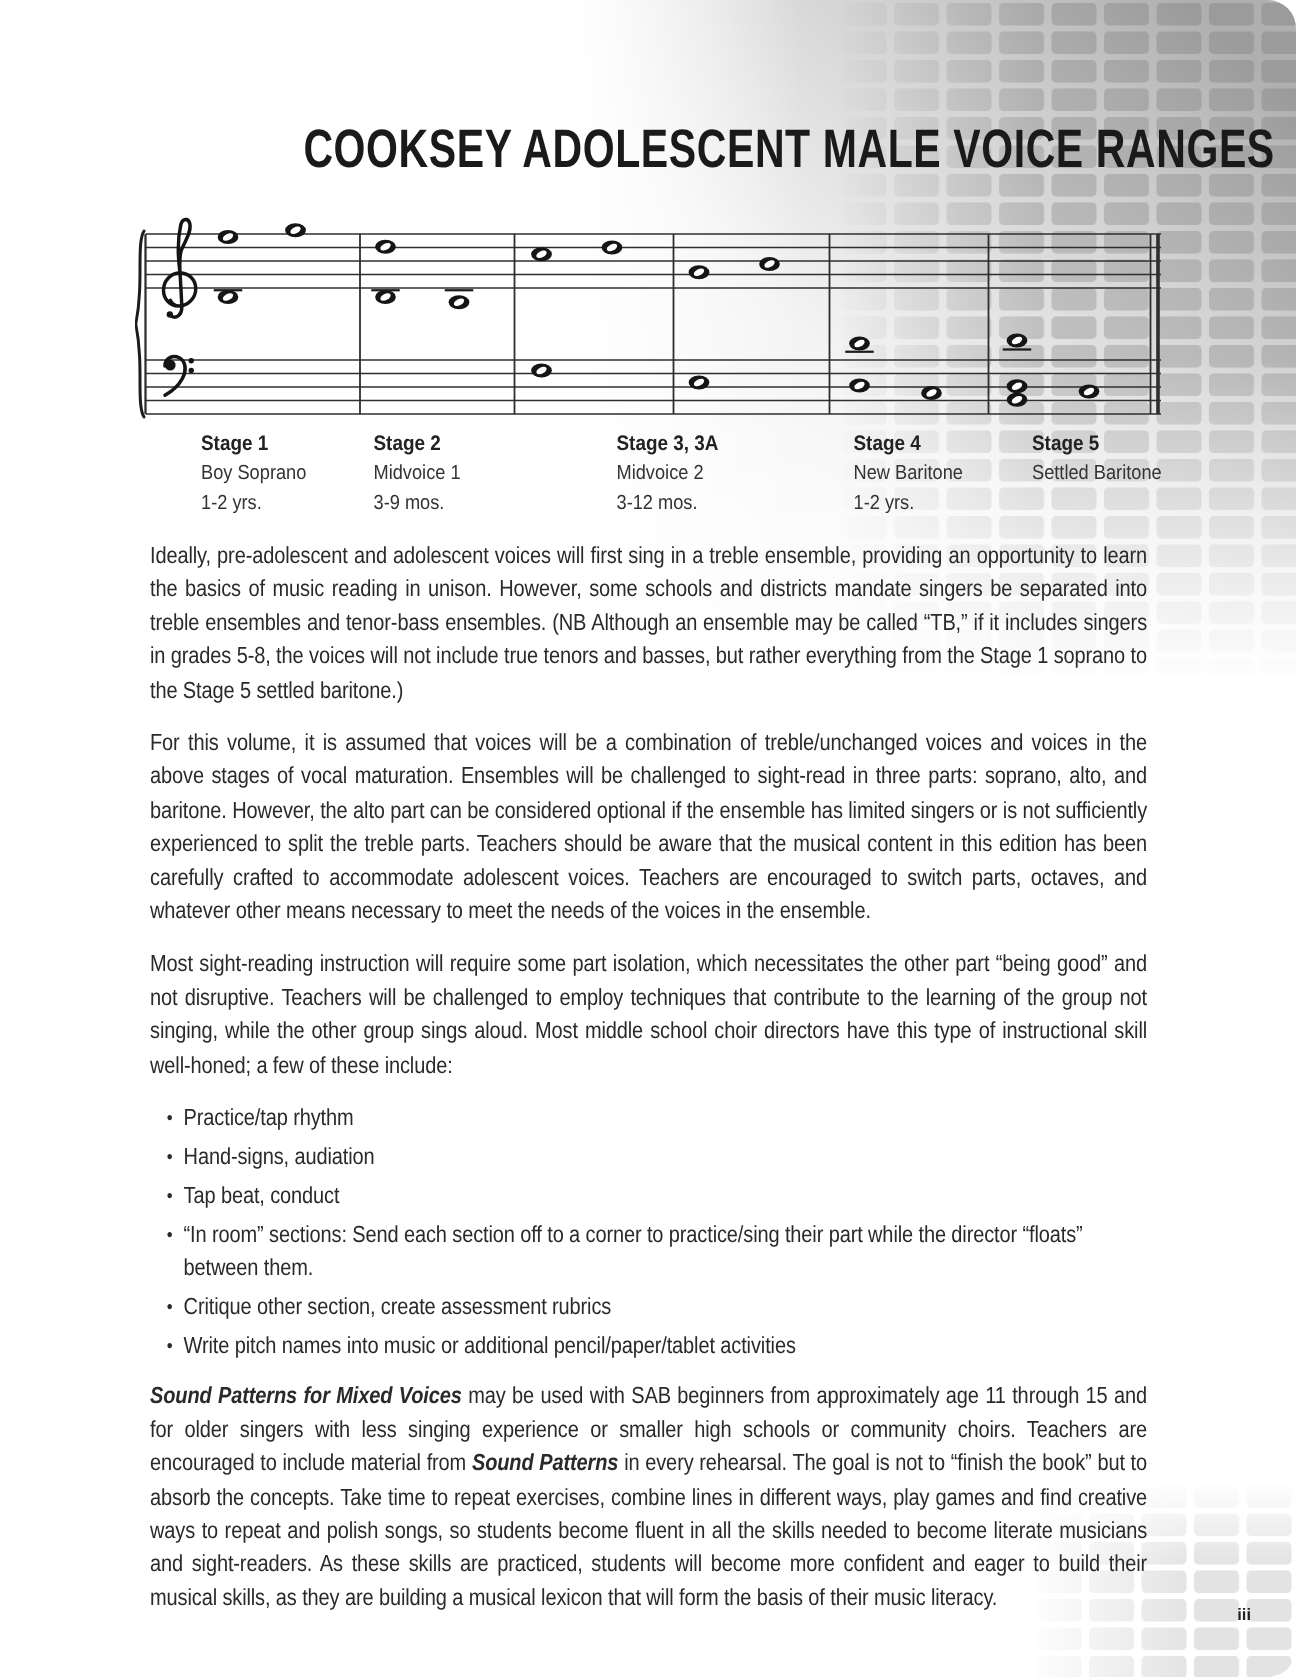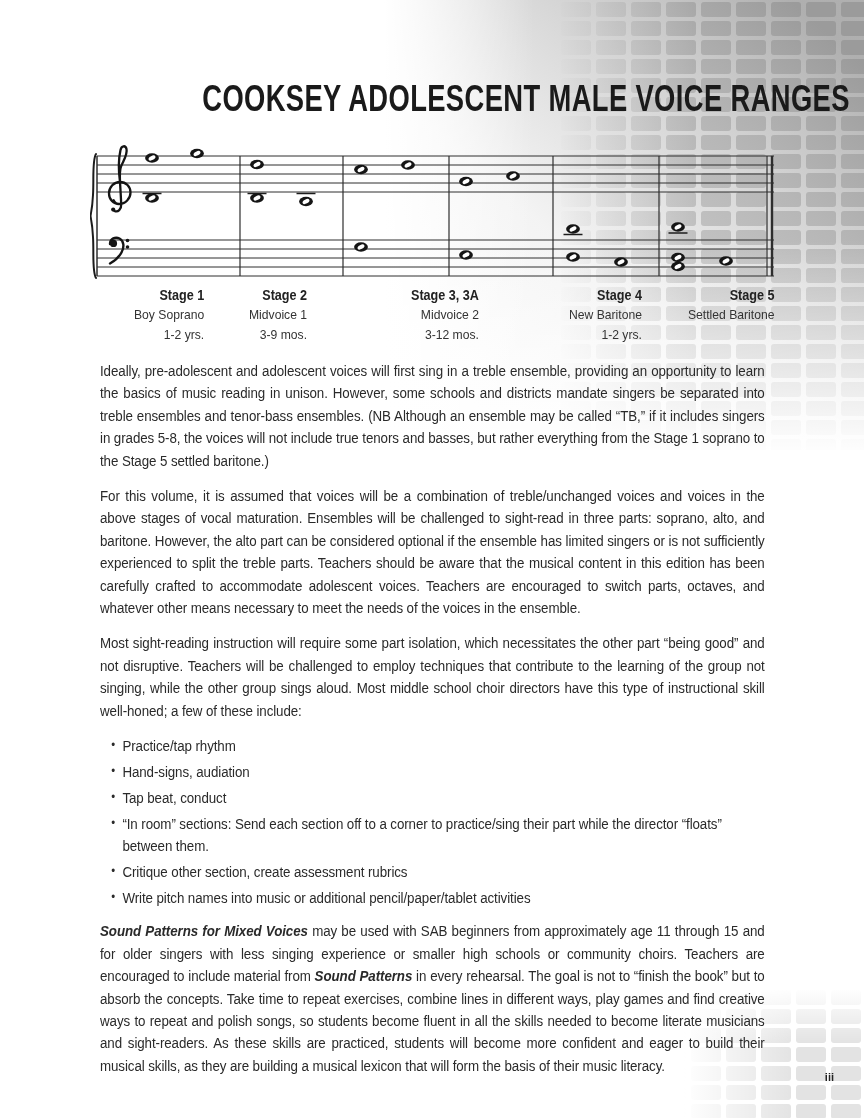--- a/index.html
+++ b/index.html
@@ -1,30 +1,30 @@
 <!DOCTYPE html>
 <html><head>
 <meta charset="utf-8">
 <style>
   html,body{margin:0;padding:0;background:#fff;}
   .page{
     position:relative;width:864px;height:1118px;overflow:hidden;background:#ffffff;
-    font-family:"Liberation Sans","DejaVu Sans",sans-serif;color:#2a2a2a;
+    font-family:"Liberation Sans","DejaVu Sans",sans-serif;color:#2a2a2a;border-radius:19px;
   }
   .corner-svg{position:absolute;z-index:0;}
   #corner-top{top:0;right:0;}
   #corner-bottom{bottom:0;right:0;}
   .content{position:absolute;left:100px;top:0;width:664px;z-index:1;}
   .doc-title{
     margin:79px 0 0 0;text-align:center;font-size:36px;line-height:40px;
     font-weight:700;color:#1a1a1a;letter-spacing:.5px;white-space:nowrap;
   }
   .doc-title .squeeze{display:inline-block;transform:scaleX(.76);transform-origin:50% 50%;}
   #staff-svg{display:block;margin:21px 0 0 -10px;}
-  .stage-row{position:relative;height:70px;margin-top:-3px;text-align:right;}
+  .stage-row{position:relative;height:70px;margin-top:-3px;}
   .stage{position:absolute;top:0;transform:scaleX(.9);transform-origin:0 0;white-space:nowrap;}
   .stage .s-name{font-weight:700;font-size:14px;line-height:20px;color:#222;}
   .stage .s-voice,.stage .s-dur{font-size:13.5px;line-height:20px;color:#333;}
   .stage-0{left:34px}.stage-1{left:149px}.stage-2{left:311px}.stage-3{left:469px}.stage-4{left:588px}
   .cx{width:772px;transform:scaleX(.861);transform-origin:0 0;
       text-align:justify;font-size:15.5px;line-height:22.4px;letter-spacing:-.1px;color:#2a2a2a;}
   p.cx{margin:5px 0 13px 0;}
   p.cx + p.cx{margin-top:0;}
   ul.cx{margin:0 0 11px 0;padding:0 0 0 12px;list-style:none;}
   ul.cx li{position:relative;padding-left:14px;margin:0 0 3.5px 0;text-align:left;}

